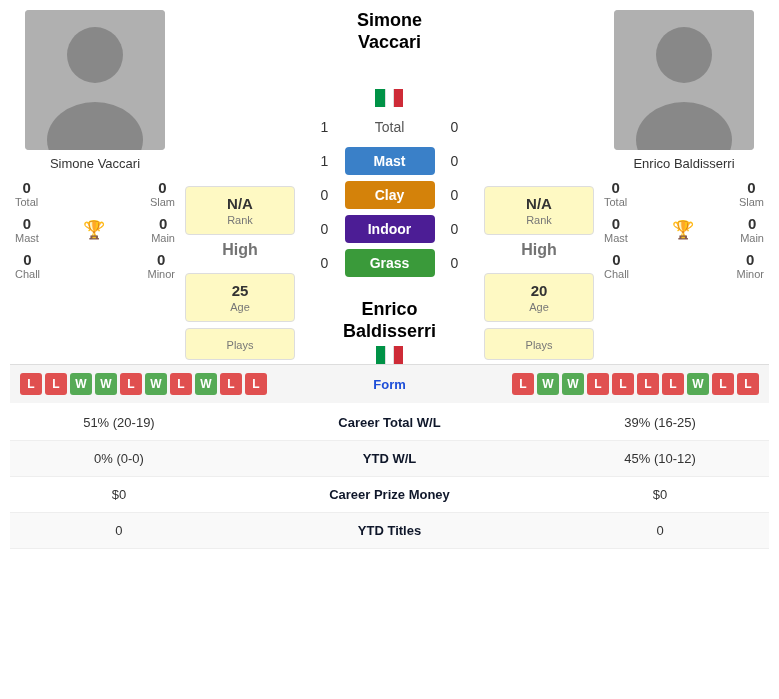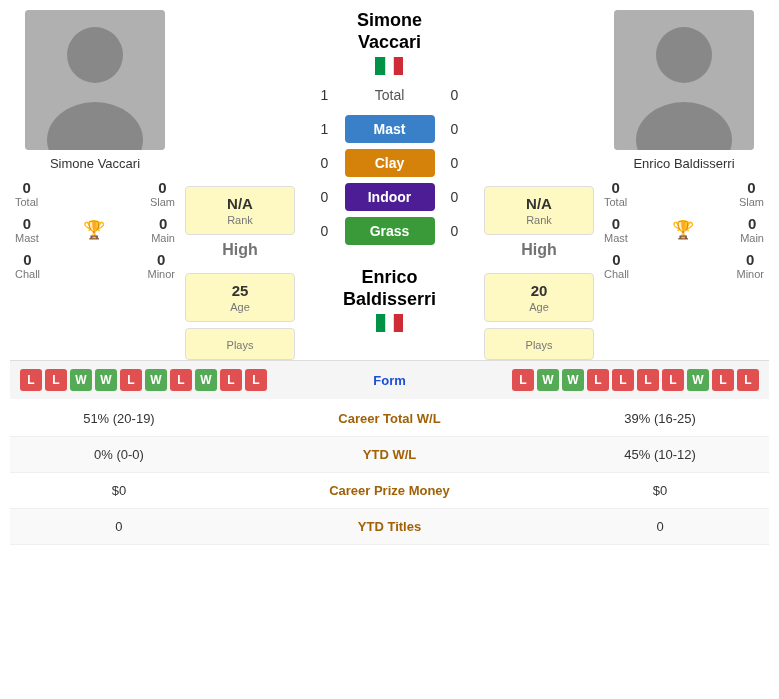--- a/index.html
+++ b/index.html
@@ -30,21 +30,21 @@
     .form-badge { width: 22px; height: 22px; border-radius: 3px; display: flex; align-items: center; justify-content: center; color: #fff; font-weight: bold; font-size: 12px; }
     .form-badge-l { background: #e05050; }
     .form-badge-w { background: #5a5; }
     .form-label { font-size: 13px; font-weight: bold; color: #1d4ed8; }
 
     
     .stats-table { width: 100%; border-collapse: collapse; }
     .stats-table tr { border-bottom: 1px solid #eee; }
     .stats-table tr:nth-child(even) { background: #f9f9f9; }
     .stats-table td { padding: 10px 15px; text-align: center; }
-    .stats-table .stat-name { font-weight: bold; color: #a16207; }
+    .stats-table .stat-name { font-weight: bold; color: #0f172a; }
     .stats-table .stat-val { color: #333; }
 
     
     .comparison-row { display: flex; align-items: flex-start; width: 100%; }
     .left-player { width: 170px; flex-shrink: 0; }
     .left-info { width: 120px; flex-shrink: 0; display: flex; flex-direction: column; align-items: center; gap: 6px; padding-top: 5px; }
     .center-col { flex: 1; display: flex; flex-direction: column; align-items: center; gap: 6px; padding-top: 0; }
     .right-info { width: 120px; flex-shrink: 0; display: flex; flex-direction: column; align-items: center; gap: 6px; padding-top: 5px; }
     .right-player { width: 170px; flex-shrink: 0; }
 
@@ -127,21 +127,21 @@
         <div class="val">25</div>
         <div class="lbl">Age</div>
       </div>
       <div class="info-box">
         <div class="lbl">Plays</div>
       </div>
     </div>
 
     <div class="center-col">
 
-      <div style="display:flex; flex-direction:column; align-items:center; margin-bottom:6px;">
+      <div style="display:flex; flex-direction:column; align-items:center; margin-bottom:6px;gap:32px;">
         <div style="font-size:18px; font-weight:bold; text-align:center; line-height:1.2;">Simone<br>Vaccari</div>
         <div class="flag-it" style="margin-top:4px; display:flex;">
           <div class="green"></div>
             <div class="white"></div>
             <div class="red"></div>
         </div>
       </div>
 
       <div class="surface-row">
         <span class="surface-count">1</span>

